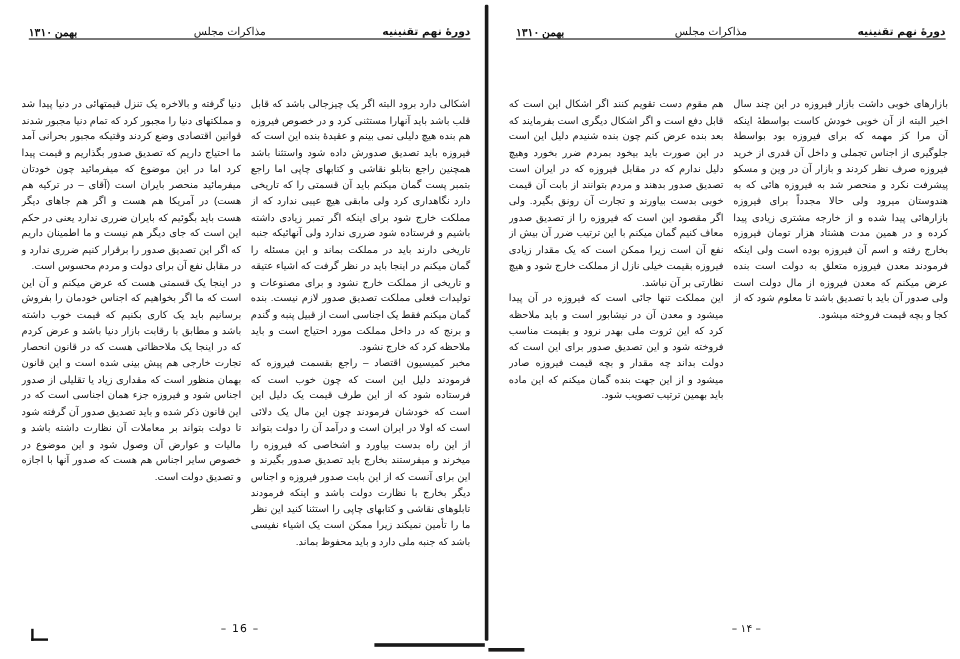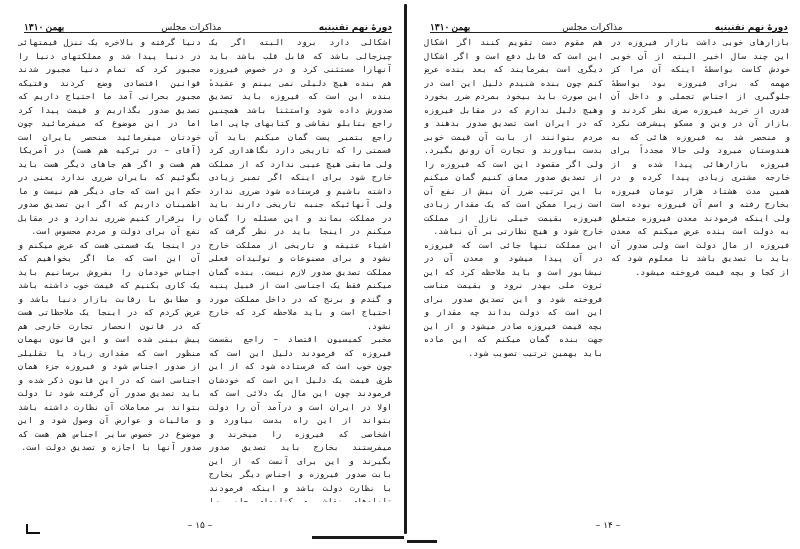--- a/index.html
+++ b/index.html
@@ -35,30 +35,31 @@
   .columns {
     position: absolute; top: 36px; height: 466px;
     display: flex; flex-direction: row-reverse; gap: 8px;
   }
   .page.left .columns { left: 18px; right: 12px; }
   .page.right .columns { left: 16px; right: 10px; }
   .col {
     flex: 1; overflow: hidden;
     direction: rtl; text-align: justify;
     font-size: 8.3px; line-height: 13.5px;
-    font-family: Liberation Mono, monospace;
+    font-family: Liberation Sans, sans-serif;
     color: #151515;
+    margin-top: 44px;
   }
   .col p { margin: 0; }
   .page-number {
     position: absolute; top: 520px; font-size: 9px; letter-spacing: 1px;
     text-align: center; width: 60px;
   }
   .page.left .page-number { left: 170px; }
-  .page.right .page-number { left: 170px; text-align: center; }
+  .page.right .page-number { left: 184px; text-align: center; }
   .corner-mark {
     position: absolute; left: 26px; top: 524px; width: 12px; height: 8px;
     border-left: 2px solid #111; border-bottom: 2px solid #111;
   }
 </style>
 </head>
 <body>
 
 <div class="spread">
 
@@ -71,21 +72,21 @@
     <div class="columns">
       <div class="col">
         <p>اشکالی دارد برود البته اگر یک چیزجالی باشد که قابل قلب باشد باید آنهارا مستثنی کرد و در خصوص فیروزه هم بنده هیچ دلیلی نمی بینم و عقیدهٔ بنده این است که فیروزه باید تصدیق صدورش داده شود واستثنا باشد همچنین راجع بتابلو نقاشی و کتابهای چاپی اما راجع بتمبر پست گمان میکنم باید آن قسمتی را که تاریخی دارد نگاهداری کرد ولی مابقی هیچ عیبی ندارد که از مملکت خارج شود برای اینکه اگر تمبر زیادی داشته باشیم و فرستاده شود ضرری ندارد ولی آنهائیکه جنبه تاریخی دارند باید در مملکت بماند و این مسئله را گمان میکنم در اینجا باید در نظر گرفت که اشیاء عتیقه و تاریخی از مملکت خارج نشود و برای مصنوعات و تولیدات فعلی مملکت تصدیق صدور لازم نیست. بنده گمان میکنم فقط یک اجناسی است از قبیل پنبه و گندم و برنج که در داخل مملکت مورد احتیاج است و باید ملاحظه کرد که خارج نشود.</p>
         <p>مخبر کمیسیون اقتصاد – راجع بقسمت فیروزه که فرمودند دلیل این است که چون خوب است که فرستاده شود که از این طرف قیمت یک دلیل این است که خودشان فرمودند چون این مال یک دلائی است که اولا در ایران است و درآمد آن را دولت بتواند از این راه بدست بیاورد و اشخاصی که فیروزه را میخرند و میفرستند بخارج باید تصدیق صدور بگیرند و این برای آنست که از این بابت صدور فیروزه و اجناس دیگر بخارج با نظارت دولت باشد و اینکه فرمودند تابلوهای نقاشی و کتابهای چاپی را استثنا کنید این نظر ما را تأمین نمیکند زیرا ممکن است یک اشیاء نفیسی باشد که جنبه ملی دارد و باید محفوظ بماند.</p>
       </div>
       <div class="col">
         <p>دنیا گرفته و بالاخره یک تنزل قیمتهائی در دنیا پیدا شد و مملکتهای دنیا را مجبور کرد که تمام دنیا مجبور شدند قوانین اقتصادی وضع کردند وقتیکه مجبور بحرانی آمد ما احتیاج داریم که تصدیق صدور بگذاریم و قیمت پیدا کرد اما در این موضوع که میفرمائید چون خودتان میفرمائید منحصر بایران است (آقای – در ترکیه هم هست) در آمریکا هم هست و اگر هم جاهای دیگر هست باید بگوئیم که بایران ضرری ندارد یعنی در حکم این است که جای دیگر هم نیست و ما اطمینان داریم که اگر این تصدیق صدور را برقرار کنیم ضرری ندارد و در مقابل نفع آن برای دولت و مردم محسوس است.</p>
         <p>در اینجا یک قسمتی هست که عرض میکنم و آن این است که ما اگر بخواهیم که اجناس خودمان را بفروش برسانیم باید یک کاری بکنیم که قیمت خوب داشته باشد و مطابق با رقابت بازار دنیا باشد و عرض کردم که در اینجا یک ملاحظاتی هست که در قانون انحصار تجارت خارجی هم پیش بینی شده است و این قانون بهمان منظور است که مقداری زیاد یا تقلیلی از صدور اجناس شود و فیروزه جزء همان اجناسی است که در این قانون ذکر شده و باید تصدیق صدور آن گرفته شود تا دولت بتواند بر معاملات آن نظارت داشته باشد و مالیات و عوارض آن وصول شود و این موضوع در خصوص سایر اجناس هم هست که صدور آنها با اجازه و تصدیق دولت است.</p>
       </div>
     </div>
-    <div class="page-number">– ۱۵ –</div>
+    <div class="page-number">– 16 –</div>
     <div class="corner-mark"></div>
   </div>
 
   <div class="binding"></div>
   <div class="bottom-rule" style="left:312px;top:536px;width:92px;"></div>
   <div class="bottom-rule" style="left:407px;top:540px;width:30px;"></div>
 
   <div class="page right">
     <div class="header">
       <span class="h-session">دورهٔ نهم تقنینیه</span>

